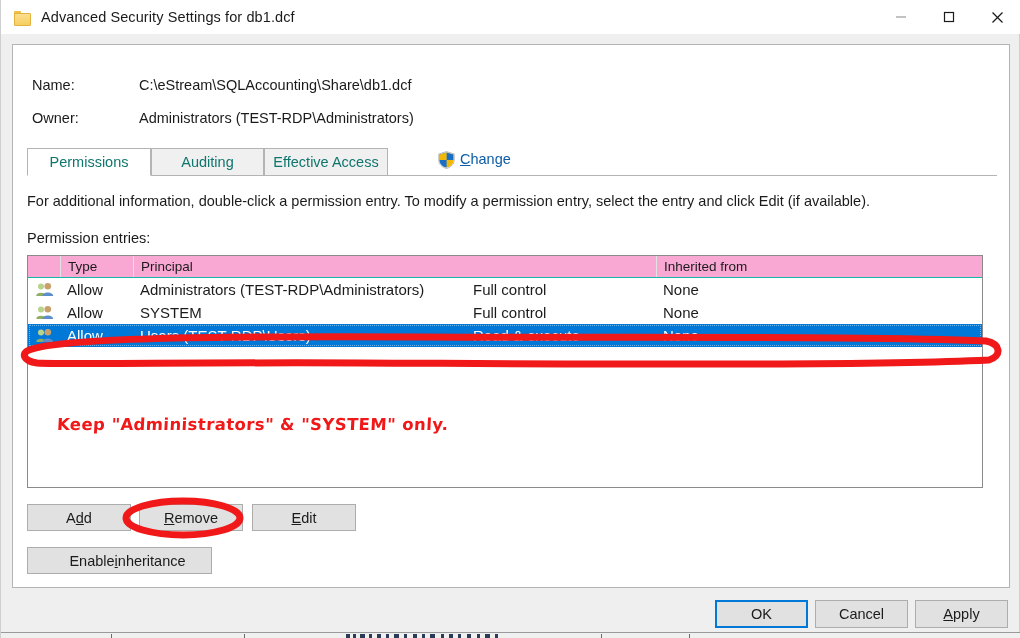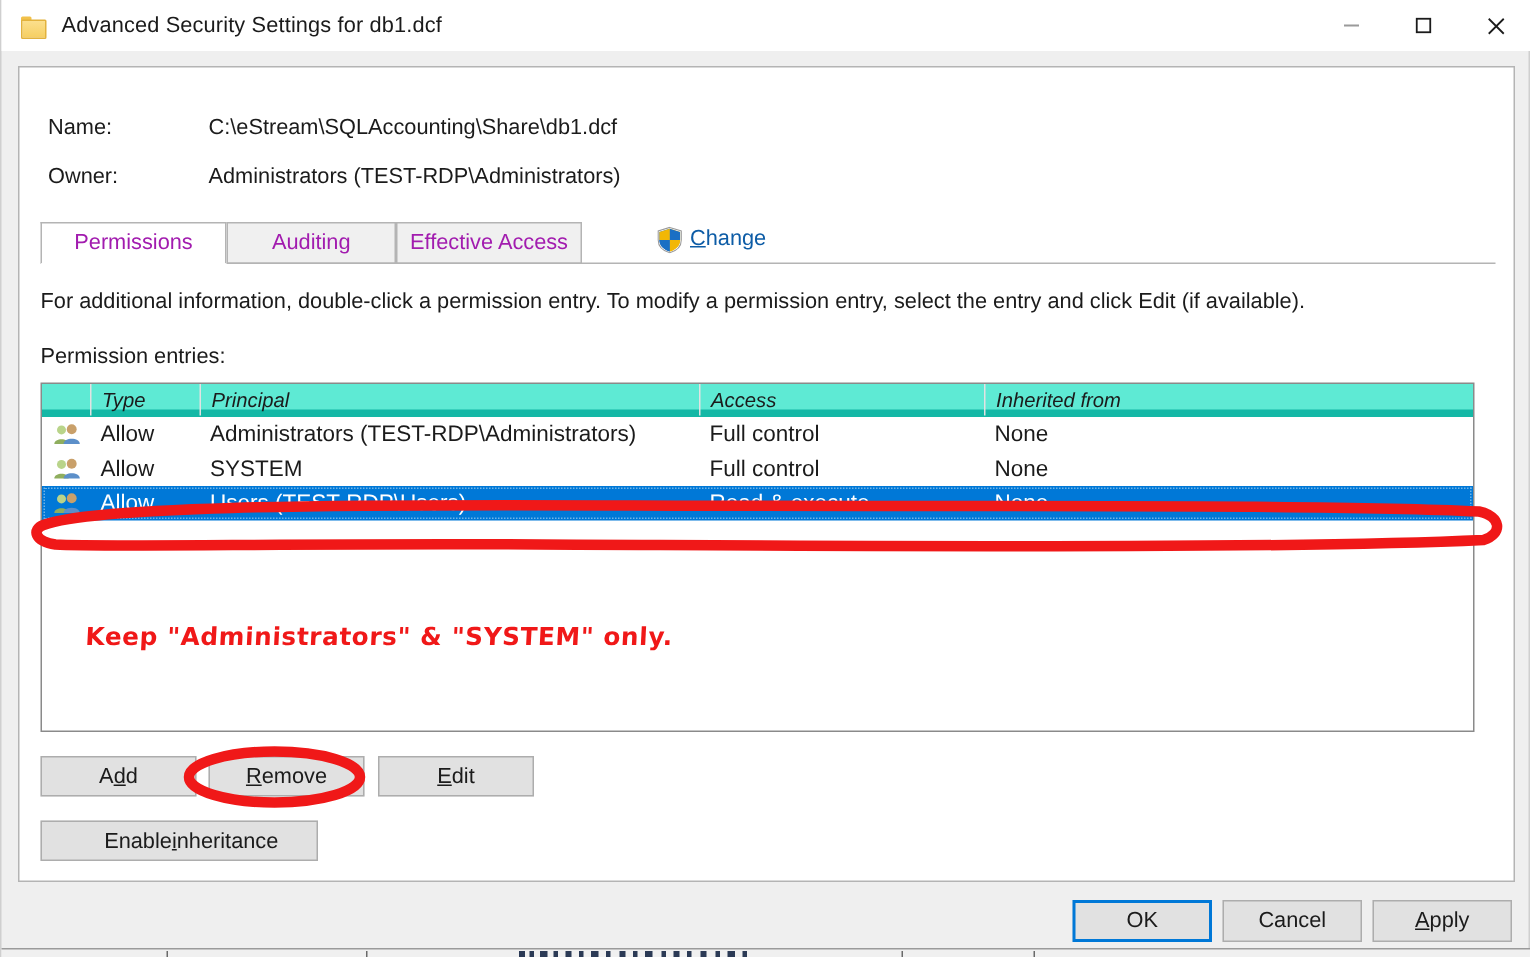--- a/index.html
+++ b/index.html
@@ -83,21 +83,21 @@
   .change-link u { text-decoration: underline; }
 
   
   .tabstrip {
     position: absolute; left: 14px; top: 103px;
     width: 970px; height: 28px;
   }
   .tab {
     position: absolute; top: 0; height: 28px;
     display: flex; align-items: center; justify-content: center;
-    font-size: 14.5px; color: #a21caf;
+    font-size: 14.5px; color: #0f766e;
     background: #f0f0f0;
     border: 1px solid #b4b4b4;
     white-space: nowrap;
   }
   .tab.active {
     background: #ffffff;
     border-bottom: 1px solid #ffffff;
     z-index: 3;
   }
   .tabline {
@@ -118,21 +118,21 @@
   
   .listview {
     position: absolute; left: 14px; top: 210px;
     width: 956px; height: 233px;
     background: #ffffff;
     border: 1px solid #8a8a8a;
     overflow: hidden;
   }
   .lv-header {
     position: relative; height: 22px; width: 100%;
-    background: #5eead4; border-bottom: 5px solid #14b8a6; font-style: italic;
+    background: #f9a8d4; border-bottom: 1px solid #14b8a6;
   }
   .lv-hcell {
     position: absolute; top: 0; height: 21px;
     font-size: 13.5px; color: #1b1b1b;
     display: flex; align-items: center;
     padding-left: 7px;
     border-left: 1px solid #e2e2e2;
     white-space: nowrap;
   }
   .lv-hcell.first { border-left: none; }
@@ -272,21 +272,20 @@
     <div class="tabline"></div>
 
     <div class="info-text">For additional information, double-click a permission entry. To modify a permission entry, select the entry and click Edit (if available).</div>
     <div class="entries-label">Permission entries:</div>
 
     <div class="listview">
       <div class="lv-header">
         <div class="lv-hcell first" style="left:0px;   width:32px;"></div>
         <div class="lv-hcell" style="left:32px;  width:73px;">Type</div>
         <div class="lv-hcell" style="left:105px; width:333px;">Principal</div>
-        <div class="lv-hcell" style="left:438px; width:190px;">Access</div>
         <div class="lv-hcell" style="left:628px; width:326px;">Inherited from</div>
       </div>
 
       <div class="lv-row">
         <svg class="lv-icon" viewBox="0 0 20 15">
           <circle cx="6" cy="4.6" r="3" fill="#b9d48a"></circle>
             <path d="M1.2 14 C1.2 9.8 10.8 9.8 10.8 14 Z" fill="#8fae5e"></path>
           <circle cx="12.8" cy="4.2" r="3.3" fill="#c9a06a"></circle>
             <path d="M7.4 14 C7.4 9.3 18.2 9.3 18.2 14 Z" fill="#5c8fc9"></path>
         </svg>

